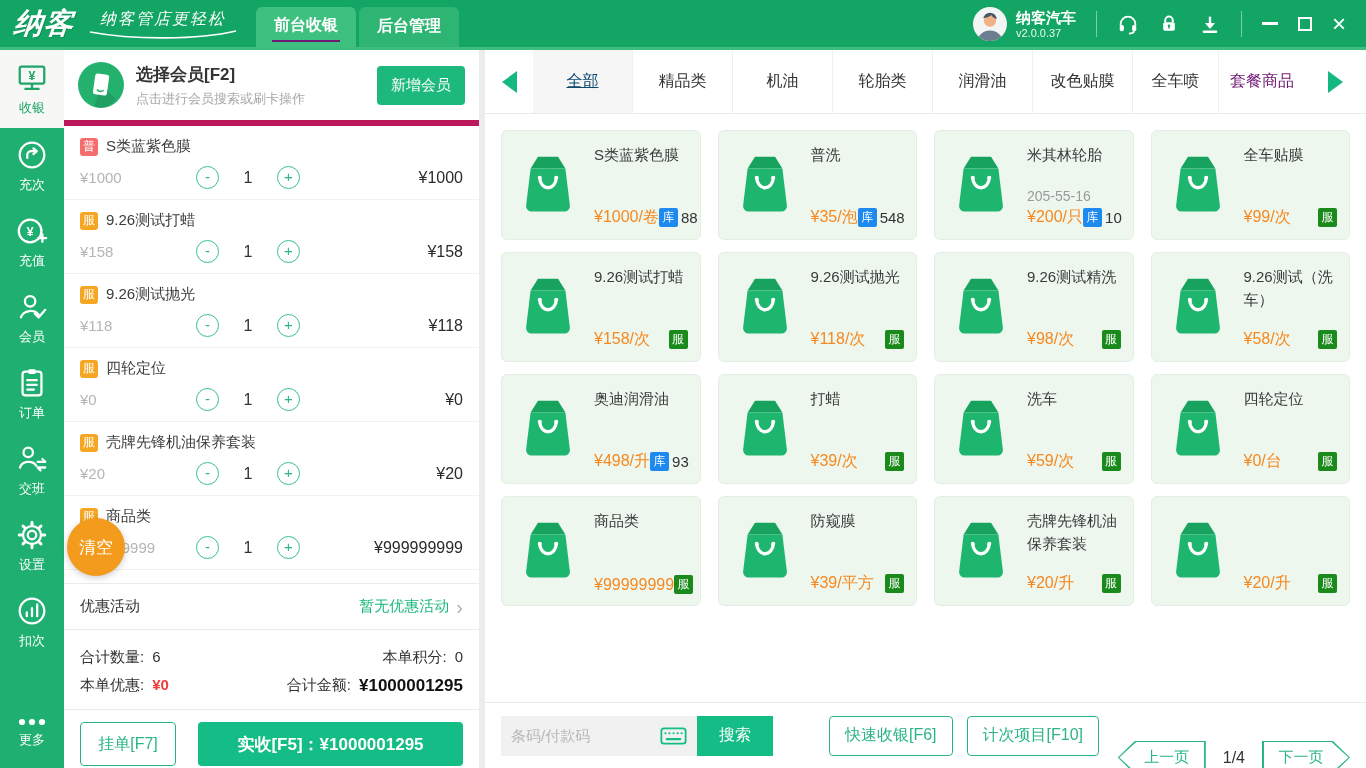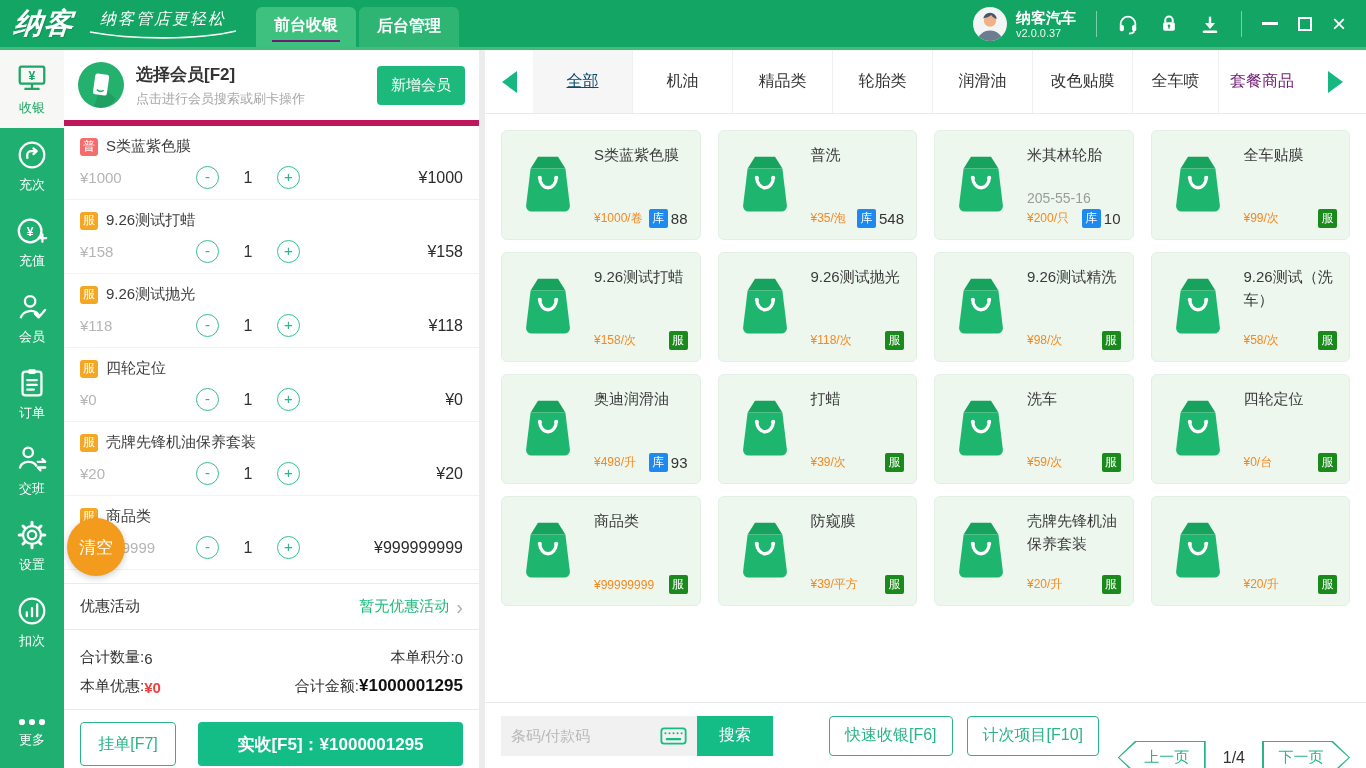--- a/index.html
+++ b/index.html
@@ -58,21 +58,21 @@
   .ci-total { margin-left:auto; font-size:16px; color:#2b2b2b; }
 
   .clear-btn { position:absolute; left:3px; top:468px; width:58px; height:58px; border-radius:50%; background:#f29b1d; border:none; color:#fff; font-size:17px; cursor:pointer; box-shadow:0 2px 7px rgba(0,0,0,.2); z-index:5; }
 
   .promo-row { margin-top:13px; border-top:1px solid #ebebeb; border-bottom:1px solid #ebebeb; height:47px; flex:0 0 47px; display:flex; align-items:center; padding:0 16px; font-size:15px; color:#333; }
   .promo-link { margin-left:auto; color:#1db97c; display:flex; align-items:center; gap:7px; cursor:pointer; }
   .promo-chev { color:#b0b0b0; font-size:20px; line-height:1; }
 
   .summary { padding:9px 16px 4px; }
   .sum-row { display:flex; justify-content:space-between; font-size:15px; color:#333; margin:9px 0; }
-  .sum-pair { display:flex; align-items:flex-end; }
+  .sum-pair { display:flex; align-items:flex-start; gap:8px; }
   .v-red { color:#f03e3e; font-weight:bold; }
   .v-bold { color:#111; font-weight:bold; font-size:17px; }
 
   .panel-footer { margin-top:auto; border-top:1px solid #ebebeb; padding:12px 16px 14px; display:flex; gap:22px; }
   .hold-btn { width:96px; height:44px; border:1px solid #2ab585; color:#2ab585; background:#fff; border-radius:4px; font-size:16px; cursor:pointer; }
   .pay-btn { flex:1; height:44px; background:#14bd86; color:#fff; border:none; border-radius:4px; font-size:17px; font-weight:bold; cursor:pointer; }
 
   .v-divider { width:6px; background:#ececec; }
 
   
@@ -89,21 +89,21 @@
   .cat-tab.special { width:86px; color:#701a75; border-right:none; }
 
   .product-grid { flex:1; padding:16px; display:grid; grid-template-columns:repeat(4,1fr); grid-auto-rows:110px; gap:12px 17px; align-content:start; }
   .p-card { background:#edf7ee; border:1px solid #e3efe5; border-radius:6px; display:flex; overflow:hidden; cursor:pointer; }
   .bag-wrap { width:92px; flex:0 0 92px; display:flex; align-items:center; justify-content:center; }
   .p-text { flex:1; min-width:0; display:flex; flex-direction:column; padding:13px 12px 11px 0; }
   .p-name { font-size:15px; color:#3a3a3a; line-height:1.5; }
   .p-lower { margin-top:auto; }
   .p-spec { color:#9b9b9b; font-size:14px; margin-bottom:3px; }
   .p-bottom { display:flex; align-items:center; }
-  .p-price { color:#f6881f; font-size:12px; white-space:nowrap; }
+  .p-price { color:#f6881f; font-size:16px; white-space:nowrap; }
   .p-taggrp { margin-left:auto; display:flex; align-items:center; gap:3px; }
   .p-tag { width:19px; height:19px; border-radius:2px; color:#fff; font-size:12px; display:flex; align-items:center; justify-content:center; }
   .p-tag.blue { background:#1e8af0; }
   .p-tag.green { background:#1b8a1c; }
   .p-stock { font-size:15px; color:#333; }
 
   .bottom-bar { height:66px; flex:0 0 66px; border-top:1px solid #eaeaea; display:flex; align-items:center; padding:0 16px; }
   .search-box { width:196px; height:40px; background:#f1f1f1; display:flex; align-items:center; padding:0 10px; }
   .scan-input { flex:1; min-width:0; border:none; background:transparent; outline:none; font-size:15px; color:#333; }
   .scan-input::placeholder { color:#b8b8b8; }
@@ -427,23 +427,23 @@
 
     <div class="right-sec">
       <div class="cat-bar">
         <div class="cat-arrow">
             <span class="tri-l"></span>
           </div>
         <div class="cat-tabs">
 
             <div class="cat-tab active">全部</div>
 
+            <div class="cat-tab">精品类</div>
+
             <div class="cat-tab">机油</div>
-
-            <div class="cat-tab">精品类</div>
 
             <div class="cat-tab">轮胎类</div>
 
             <div class="cat-tab">润滑油</div>
 
             <div class="cat-tab">改色贴膜</div>
 
             <div class="cat-tab truncated">全车喷</div>
 
             <div class="cat-tab special">套餐商品</div>

